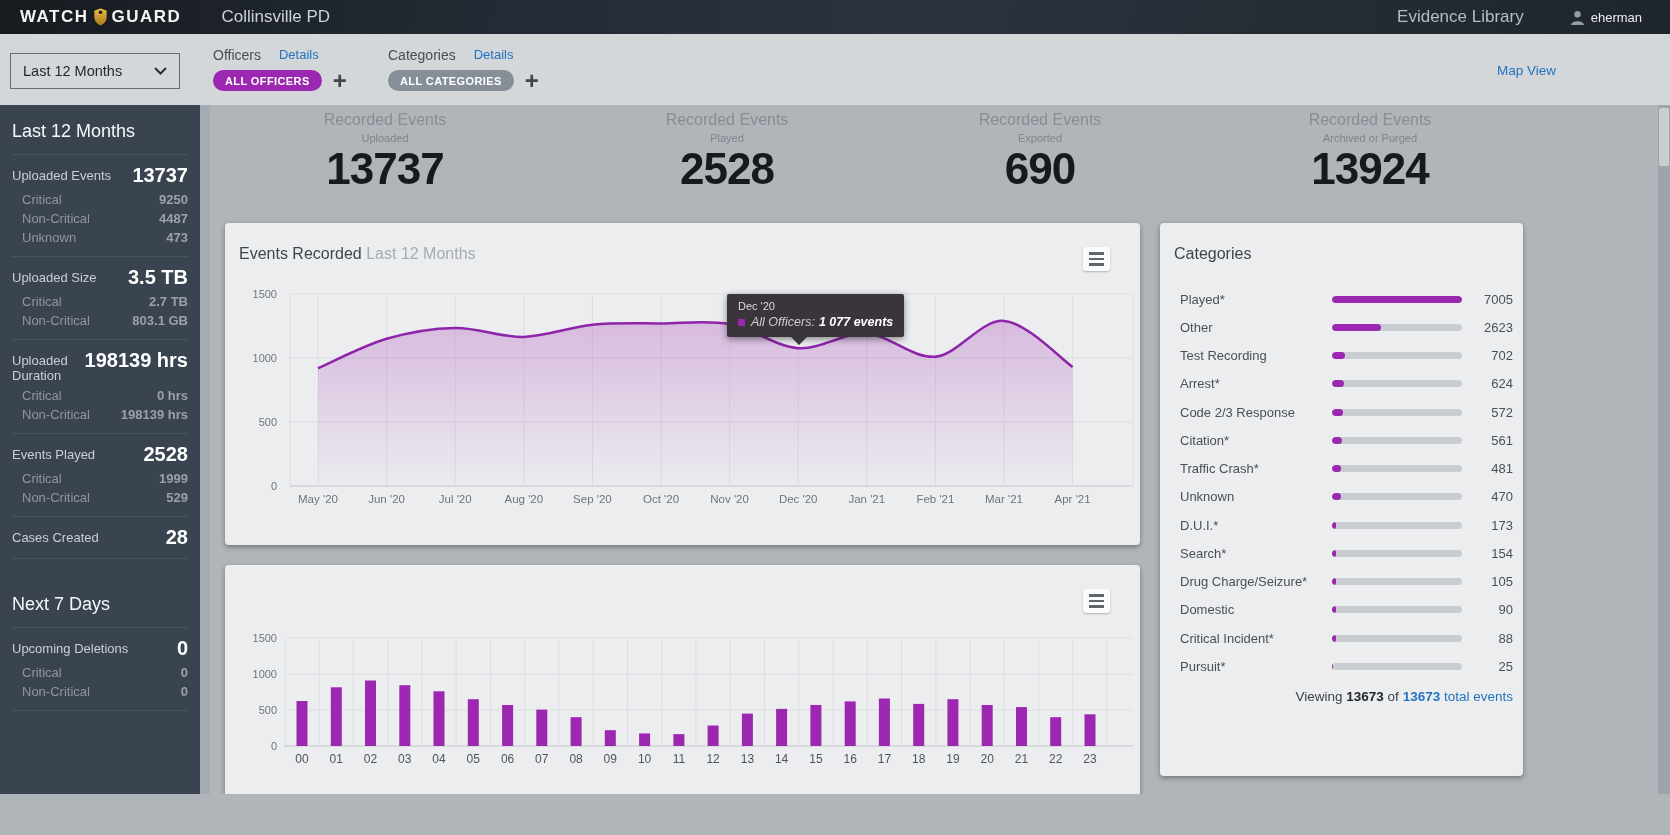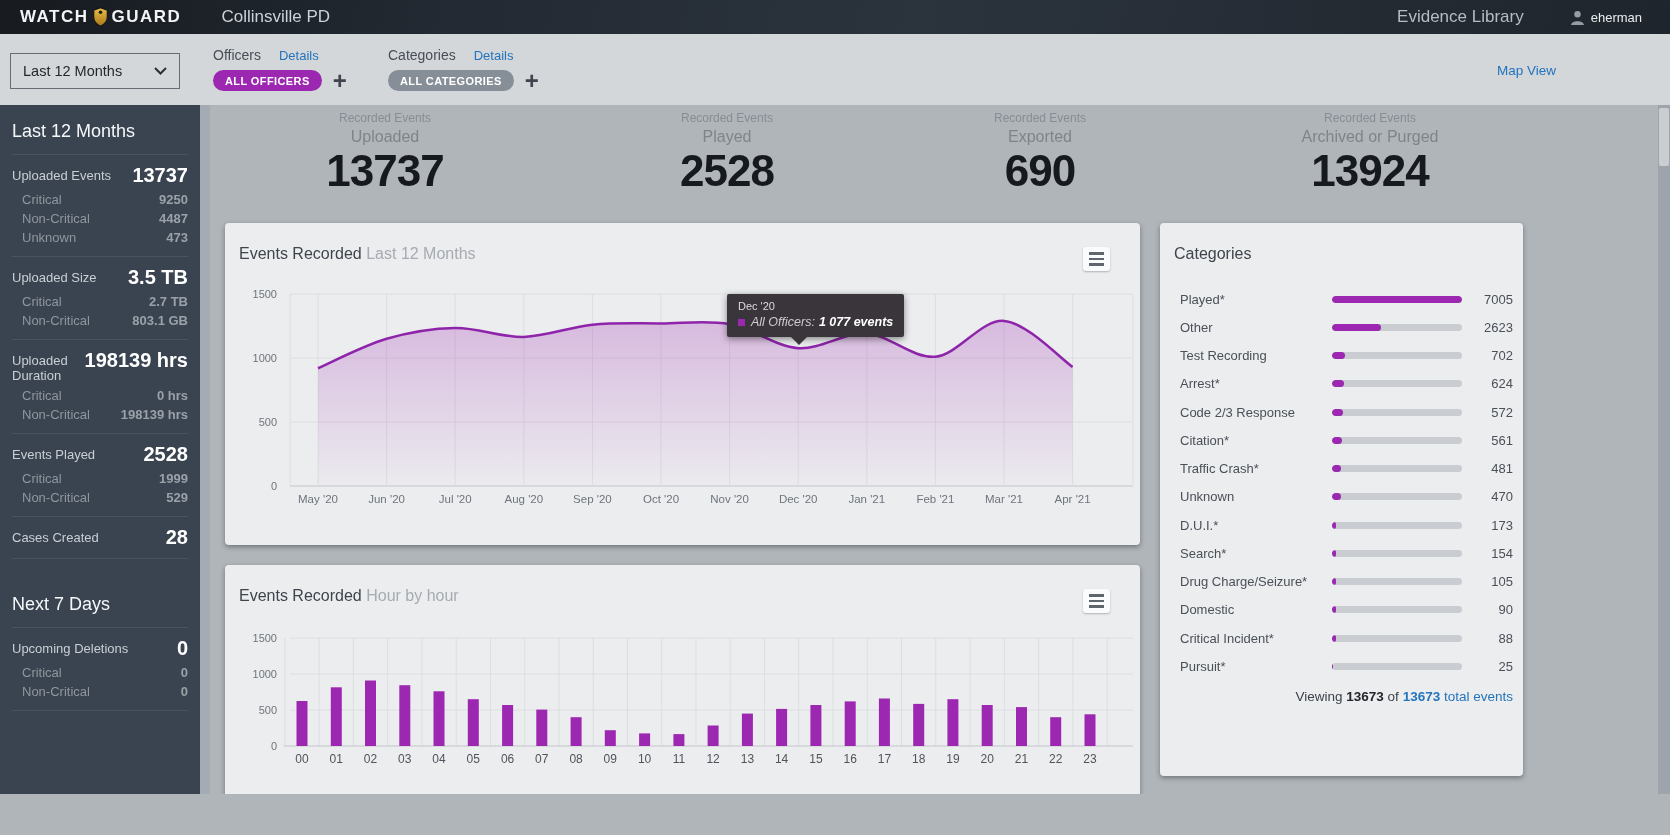--- a/index.html
+++ b/index.html
@@ -22,21 +22,21 @@
 
   
   .filterbar { position:absolute; left:0; top:34px; right:0; height:71px; background:#d4d7da; }
   .range-box { position:absolute; left:10px; top:19px; width:170px; height:36px;
     border:1px solid #676d75; display:flex; align-items:center; justify-content:space-between;
     padding:0 12px; cursor:pointer; }
   .range-box .rtext { font-size:14.5px; color:#23282e; }
   .fgroup { position:absolute; top:13px; }
   .fgroup.officers { left:213px; }
   .fgroup.cats { left:388px; }
-  .fgroup .frow1 { display:flex; align-items:center; }
+  .fgroup .frow1 { display:flex; align-items:flex-start; }
   .fgroup .flabel { font-size:14px; color:#474e56; font-weight:500; }
   .fgroup .fdetails { font-size:13px; color:#2374bd; margin-left:18px; cursor:pointer; }
   .fgroup .frow2 { display:flex; align-items:center; margin-top:7px; }
   .pill { height:21px; border-radius:11px; padding:0 12px; display:flex; align-items:center;
     color:#fff; font-size:11px; font-weight:700; letter-spacing:.4px; cursor:pointer; }
   .pill.purple { background:#9c27b0; }
   .pill.gray { background:#868e97; }
   .plus { font-size:24px; font-weight:700; color:#3f454d; margin-left:11px; line-height:20px; cursor:pointer; }
   .mapview { position:absolute; right:114px; top:29px; font-size:13.5px; color:#2273bd; cursor:pointer; }
 
@@ -58,22 +58,22 @@
   .metric .m-value { color:#ffffff; font-size:20px; font-weight:700; white-space:nowrap; }
   .metric .m-sub { display:flex; justify-content:space-between; padding-left:10px; line-height:19px; }
   .metric .s-label { color:#8f969e; font-size:13px; }
   .metric .s-value { color:#9aa1a9; font-size:13px; font-weight:700; }
   .sb-section-gap { height:26px; }
 
   
   .stat { position:absolute; top:6px; transform:translateX(-50%); text-align:center; }
   .stat:nth-of-type(1){ left:175px; } .stat:nth-of-type(2){ left:517px; }
   .stat:nth-of-type(3){ left:830px; } .stat:nth-of-type(4){ left:1160px; }
-  .stat .kicker { font-size:12px; color:#878d94; }
-  .stat .slabel { font-size:16px; color:#7f848b; margin-top:3px; }
+  .stat .kicker { font-size:16px; color:#878d94; }
+  .stat .slabel { font-size:11px; color:#7f848b; margin-top:3px; }
   .stat .svalue { font-size:44px; font-weight:700; color:#16191d; letter-spacing:-1px; line-height:50px; }
 
   
   .card { position:absolute; background:#ecedef; border-radius:4px;
     box-shadow:0 2px 5px rgba(35,40,46,.45); }
   .line-card { left:15px; top:118px; width:915px; height:322px; }
   .bar-card  { left:15px; top:460px; width:915px; height:390px; }
   .cat-card  { left:950px; top:118px; width:363px; height:553px; }
   .card-title { position:absolute; left:14px; top:22px; font-size:16px; color:#3f454c; }
   .card-title .sub { color:#a6abb2; }
@@ -353,24 +353,20 @@
           <div class="tt-row">
             <span class="tt-bullet"></span>
             <span class="tt-series">All Officers:</span>
             <span class="tt-value">1 077 events</span>
           </div>
           <div class="tt-arrow"></div>
         </div>
       </section>
 
       <section class="card bar-card">
-        <div class="card-title">
-          <span>Events Recorded</span>
-          <span class="sub"> </span><span class="sub">Hour by hour</span>
-        </div>
         <div class="menu-btn">
             <i></i>
             <i></i>
             <i></i>
           </div>
         <svg id="bar-chart" width="902" height="155" style="position:absolute;left:8px;top:52px;">
             <line x1="57" y1="21" x2="900" y2="21" stroke="#dcdee1" stroke-width="1"></line>
             <line x1="57" y1="57" x2="900" y2="57" stroke="#dcdee1" stroke-width="1"></line>
             <line x1="57" y1="93" x2="900" y2="93" stroke="#dcdee1" stroke-width="1"></line>
             <line x1="51.87" y1="21" x2="51.87" y2="129" stroke="#dcdee1" stroke-width="1"></line>

